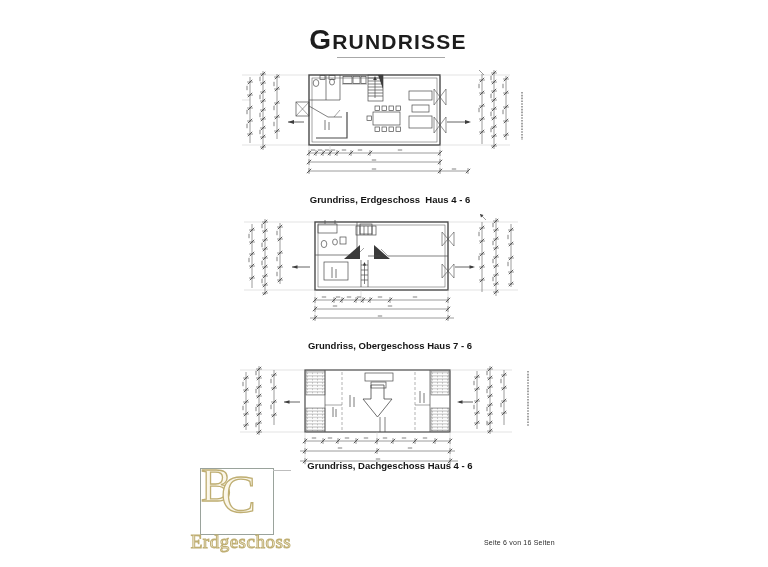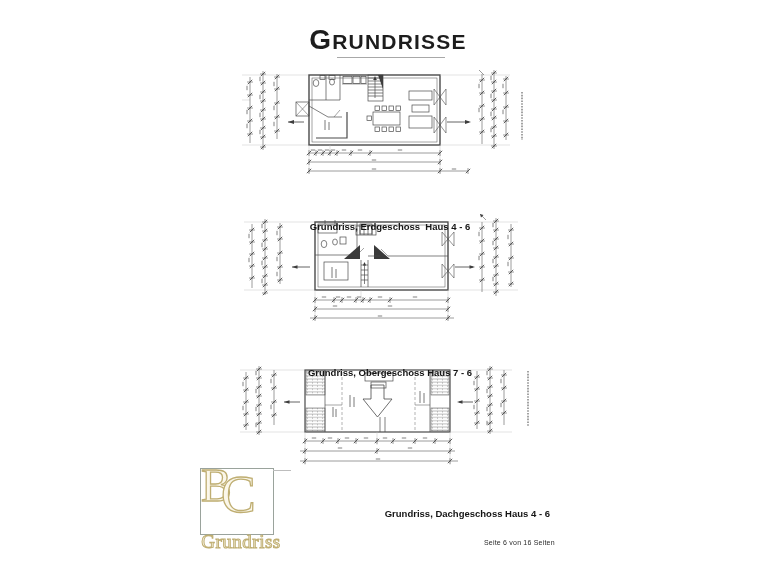--- a/index.html
+++ b/index.html
@@ -15,25 +15,25 @@
   }
   .title::first-letter{font-size:28px;}
   .title-underline{
     position:absolute;left:337px;top:57px;width:108px;height:1px;
     background:#a8a8a8;
   }
   svg.plan{position:absolute;}
   .caption{
     position:absolute;left:230px;width:320px;text-align:center;
     font-family:"Liberation Sans",sans-serif;font-weight:bold;
-    font-size:9.5px;color:#141414;white-space:pre;z-index:2;margin-top:27px;
+    font-size:9.5px;color:#141414;white-space:pre;z-index:2;
   }
   .cap1{top:194px;}
   .cap2{top:340px;}
-  .cap3{top:481px;text-align:right;}
+  .cap3{top:460px;}
   .logo{position:absolute;left:185px;top:463px;width:112px;height:96px;}
   .logo-box{
     position:absolute;left:15px;top:5px;width:72px;height:65px;
     border:1px solid #9aa39c;background:#ffffff;
   }
   .skyline{
     position:absolute;left:4px;right:4px;bottom:2px;height:30px;
     background:repeating-linear-gradient(90deg,#ecead e0,#eceadf 0 3px,transparent 3px 7px);
     opacity:.55;
   }
@@ -593,17 +593,17 @@
   </svg>
   <div class="caption cap3">Grundriss, Dachgeschoss Haus 4 - 6</div>
 
   <div class="logo">
     <div class="logo-box">
       <div class="skyline"></div>
     </div>
     <span class="logo-b">B</span>
     <span class="logo-c">C</span>
     <div class="logo-line"></div>
-    <div class="logo-name">Grundriss</div>
+    <div class="logo-name">Erdgeschoss</div>
   </div>
 
   <div class="footer">Seite 6 von 16 Seiten</div>
 </div>
 
 </body></html>

